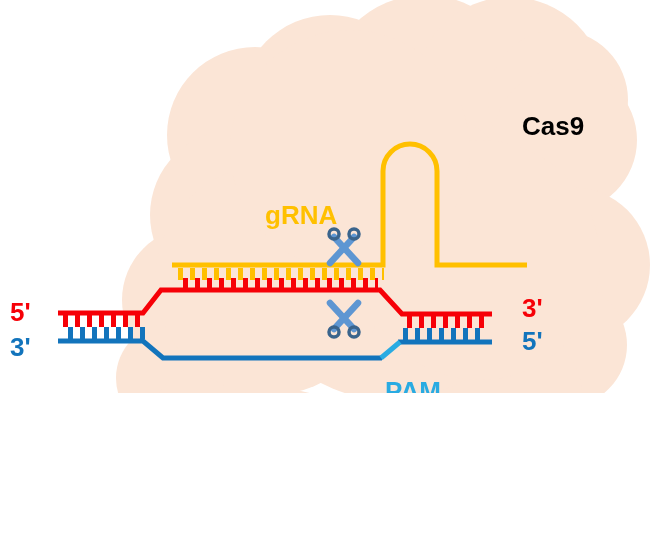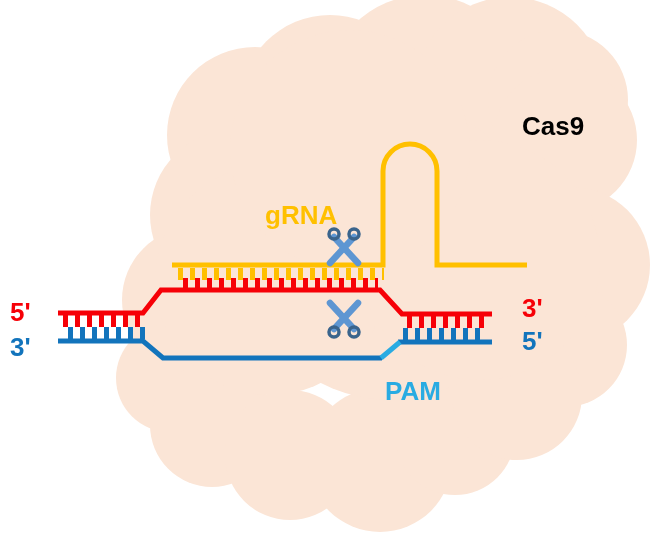--- a/index.html
+++ b/index.html
@@ -1,19 +1,19 @@
 <!DOCTYPE html>
 <html><head>
 <meta charset="utf-8">
 <style>
   html, body { margin: 0; padding: 0; background: #ffffff; }
   .stage {
     position: relative;
     width: 657px;
-    height: 533px;
+    height: 393px;
     background: #ffffff;
     overflow: hidden;
     font-family: "Liberation Sans", sans-serif;
   }
   .stage svg { position: absolute; inset: 0; display: block; }
   .lbl {
     font-family: "Liberation Sans", sans-serif;
     font-weight: 700;
     font-size: 26px;
   }

